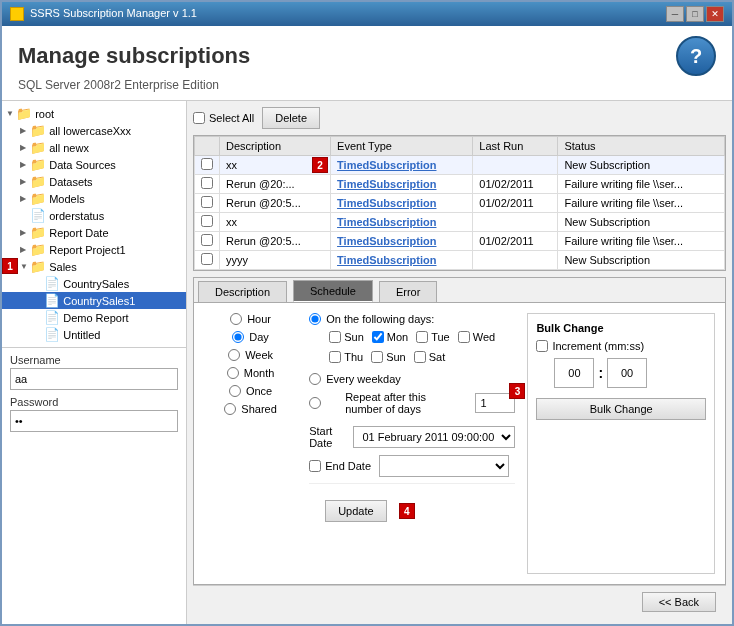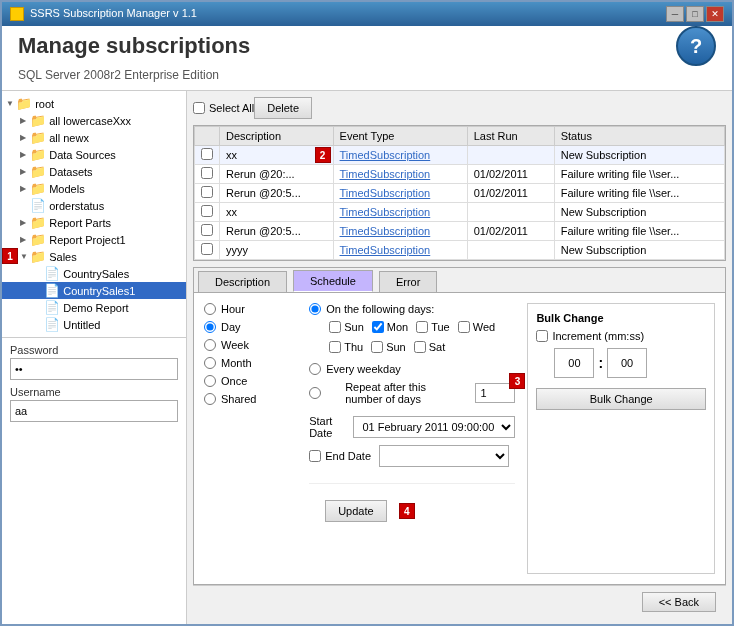--- a/index.html
+++ b/index.html
@@ -6,21 +6,21 @@
     body { font-family: 'Segoe UI', Tahoma, sans-serif; font-size: 12px; background: #ece9d8; }
     
     .window { width: 734px; height: 626px; background: #f0f0f0; border: 2px solid #7a9abf; display: flex; flex-direction: column; }
     
     .title-bar { background: linear-gradient(to bottom, #4a90c4, #2a6096); color: white; padding: 4px 8px; display: flex; align-items: center; justify-content: space-between; height: 24px; }
     .title-bar-left { display: flex; align-items: flex-start; gap: 6px; font-size: 11px; }
     .title-bar-icon { width: 14px; height: 14px; background: #ffcc00; border: 1px solid #cc9900; }
     .title-bar-controls { display: flex; gap: 2px; }
     .title-bar-btn { width: 18px; height: 16px; background: #c0c0c0; border: 1px solid #888; font-size: 9px; display: flex; align-items: center; justify-content: center; cursor: pointer; color: #333; }
     
-    .header { background: white; padding: 0 16px 8px; border-bottom: 1px solid #ccc; }
+    .header { background: white; padding: 10px 16px 8px; border-bottom: 1px solid #ccc; }
     .header-title { font-size: 22px; font-weight: bold; color: #333; display: flex; align-items: center; justify-content: space-between; }
     .header-subtitle { font-size: 12px; color: #555; margin-top: 2px; }
     .help-btn { width: 40px; height: 40px; background: linear-gradient(to bottom, #4a8fcc, #2060a0); border-radius: 50%; display: flex; align-items: center; justify-content: center; color: white; font-size: 20px; font-weight: bold; border: 2px solid #1a5080; cursor: pointer; }
     
     .main-content { display: flex; flex: 1; overflow: hidden; }
     
     .sidebar { width: 185px; background: white; border-right: 1px solid #ccc; padding: 4px 0; overflow-y: auto; flex-shrink: 0; }
     .sidebar-header { padding: 2px 8px; font-weight: bold; font-size: 11px; color: #333; }
     .tree-item { display: flex; align-items: center; padding: 1px 4px; cursor: pointer; white-space: nowrap; font-size: 11px; }
     .tree-item.selected { background: #316ac5; color: white; }
@@ -32,40 +32,40 @@
     .file-icon { color: #4a7cc4; }
     .expand-arrow { color: #666; font-size: 8px; width: 10px; }
     
     .sidebar-bottom { padding: 6px 8px; border-top: 1px solid #ccc; margin-top: 4px; }
     .field-label { font-size: 11px; color: #333; margin-bottom: 2px; }
     .text-input { width: 100%; height: 22px; border: 1px solid #aaa; padding: 2px 4px; font-size: 11px; background: white; }
     .field-group { margin-bottom: 6px; }
     
     .right-panel { flex: 1; display: flex; flex-direction: column; padding: 6px; background: #f0f0f0; overflow: hidden; }
     
-    .top-bar { display: flex; align-items: center; margin-bottom: 6px; }
+    .top-bar { display: flex; align-items: center; gap: 8px; margin-bottom: 6px; }
     .checkbox-label { display: flex; align-items: center; gap: 4px; font-size: 11px; cursor: pointer; }
     .btn { background: linear-gradient(to bottom, #f5f5f5, #ddd); border: 1px solid #aaa; padding: 2px 12px; font-size: 11px; cursor: pointer; height: 22px; }
     
     .table-container { background: white; border: 1px solid #aaa; flex-shrink: 0; }
     .table { width: 100%; border-collapse: collapse; font-size: 11px; }
     .table th { background: #e8e8e8; border: 1px solid #ccc; padding: 3px 6px; text-align: left; font-weight: normal; }
     .table td { border: 1px solid #ddd; padding: 2px 6px; vertical-align: middle; }
-    .link-text { color: #316ac5; text-decoration: underline; cursor: pointer; }
+    .link-text { color: #316ac5; text-decoration: underline; cursor: pointer; font-weight: bold; }
     
     .bottom-panel { flex: 1; background: white; border: 1px solid #aaa; margin-top: 6px; display: flex; flex-direction: column; overflow: hidden; }
     
     .tabs { display: flex; border-bottom: 1px solid #aaa; background: #f0f0f0; }
     .tab { padding: 4px 16px; font-size: 11px; cursor: pointer; border: 1px solid #aaa; border-bottom: none; margin-right: 2px; margin-left: 4px; margin-top: 3px; background: #e0e0e0; }
-    .tab.active { background: #c4b5fd; border-bottom: 1px solid white; margin-top: 2px; z-index: 1; }
+    .tab.active { background: #737373; border-bottom: 1px solid white; margin-top: 2px; z-index: 1; }
     
     .tab-content { flex: 1; padding: 10px; display: flex; gap: 12px; }
     
     .schedule-left { width: 100px; }
-    .radio-group { display: flex; flex-direction: column; gap: 6px; }
+    .radio-group { display: flex; flex-direction: column; gap: 6px; align-items: center; }
     .radio-item { display: flex; align-items: center; gap: 5px; font-size: 11px; cursor: pointer; }
     
     .schedule-right { flex: 1; }
     .schedule-section { margin-bottom: 10px; }
     .days-row { display: flex; align-items: center; gap: 8px; flex-wrap: wrap; margin-left: 20px; }
     .day-checkbox { display: flex; align-items: center; gap: 3px; font-size: 11px; }
     .radio-option { display: flex; align-items: center; gap: 5px; font-size: 11px; margin-bottom: 6px; }
     .repeat-row { display: flex; align-items: center; gap: 24px; font-size: 11px; }
     .small-input { width: 40px; height: 20px; border: 1px solid #aaa; padding: 2px 4px; font-size: 11px; }
     
@@ -155,21 +155,21 @@
 
         <div class="tree-item tree-indent-1">
           <span style="width:10px;"></span>
           <span class="tree-icon file-icon">📄</span>
           <span>orderstatus</span>
         </div>
 
         <div class="tree-item tree-indent-1">
           <span class="expand-arrow">▶</span>
           <span class="tree-icon folder-icon">📁</span>
-          <span>Report Parts</span>
+          <span>Report Date</span>
         </div>
 
         <div class="tree-item tree-indent-1">
           <span class="expand-arrow">▶</span>
           <span class="tree-icon folder-icon">📁</span>
           <span>Report Project1</span>
         </div>
 
         <div class="tree-item tree-indent-1" style="position:relative;">
           <div style="position:absolute;left:0;top:0;width:16px;height:16px;background:#cc0000;color:white;font-weight:bold;font-size:10px;display:flex;align-items:center;justify-content:center;border:1px solid #990000;">1</div>
@@ -198,26 +198,26 @@
 
         <div class="tree-item tree-indent-2">
           <span style="width:10px;"></span>
           <span class="tree-icon file-icon">📄</span>
           <span>Untitled</span>
         </div>
       </div>
 
       <div class="sidebar-bottom">
         <div class="field-group">
+          <div class="field-label">Username</div>
+          <input type="text" class="text-input" value="aa" style="">
+        </div>
+        <div class="field-group">
           <div class="field-label">Password</div>
           <input type="password" class="text-input" value="aa" style="">
-        </div>
-        <div class="field-group">
-          <div class="field-label">Username</div>
-          <input type="text" class="text-input" value="aa" style="">
         </div>
       </div>
     </div>
 
     <div class="right-panel">
 
       <div class="top-bar">
         <label class="checkbox-label">
           <input type="checkbox" class="checkbox-input" style="">
           <span>Select All</span>
@@ -390,21 +390,21 @@
             <div class="date-row">
               <label class="checkbox-label">
                 <input type="checkbox" class="checkbox-input" style="">
                 <span>End Date</span>
               </label>
               <select class="date-select" style="width:130px;">
                 <option></option>
               </select>
             </div>
 
-            <div class="update-row" style="margin-top:16px;padding:16px;position:relative;">
+            <div class="update-row" style="margin-top:6px;padding:16px;position:relative;">
               <button class="btn">Update</button>
               <span style="width:16px;height:16px;background:#cc0000;color:white;font-weight:bold;font-size:10px;display:inline-flex;align-items:center;justify-content:center;border:1px solid #990000;margin-left:4px;">4</span>
             </div>
           </div>
 
           <div class="bulk-section">
             <div class="bulk-title">Bulk Change</div>
             <div class="bulk-row">
               <input type="checkbox" class="checkbox-input" style="">
               <span>Increment (mm:ss)</span>

